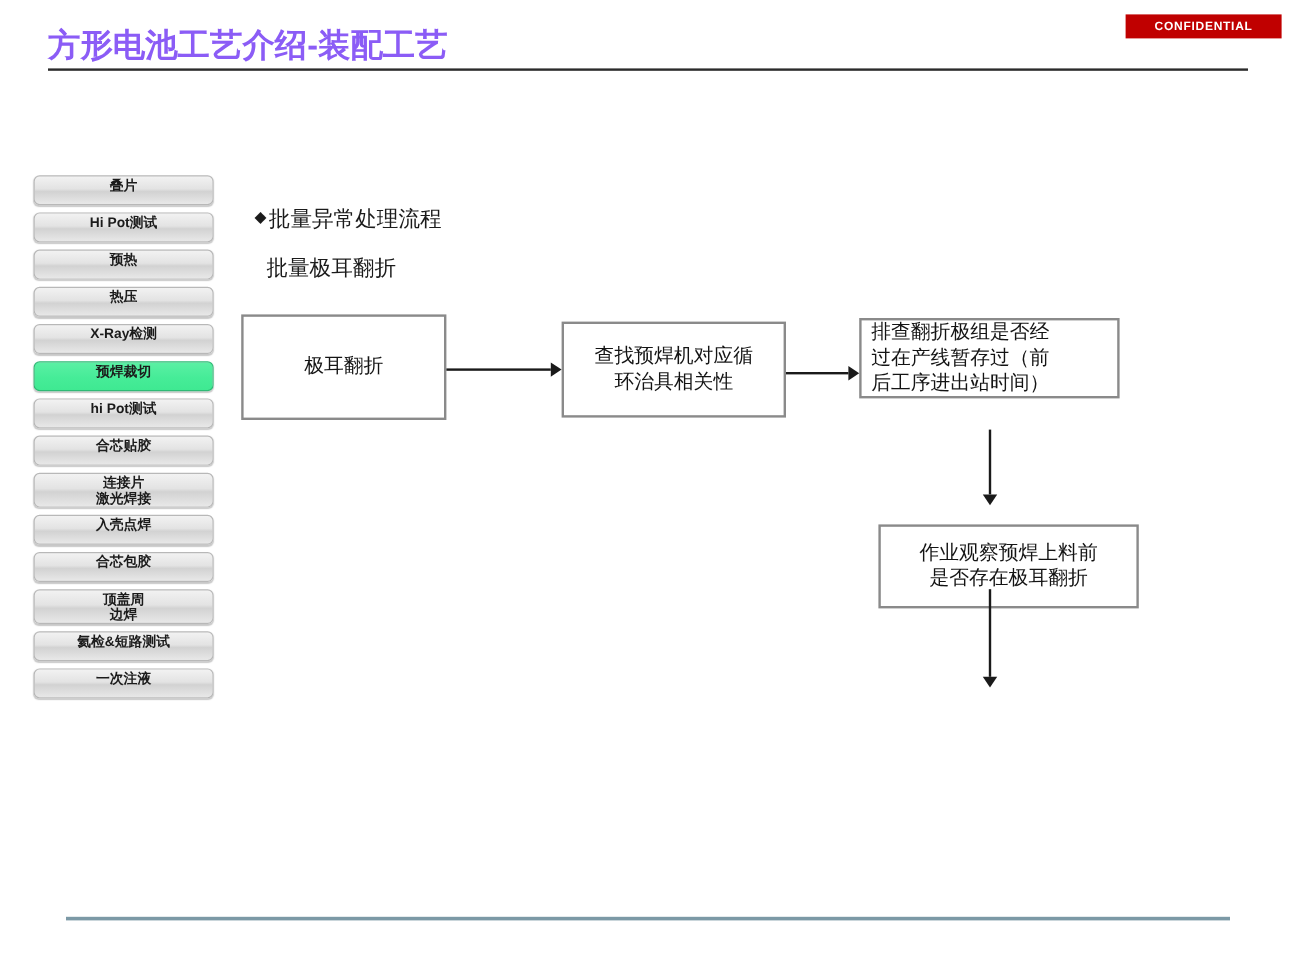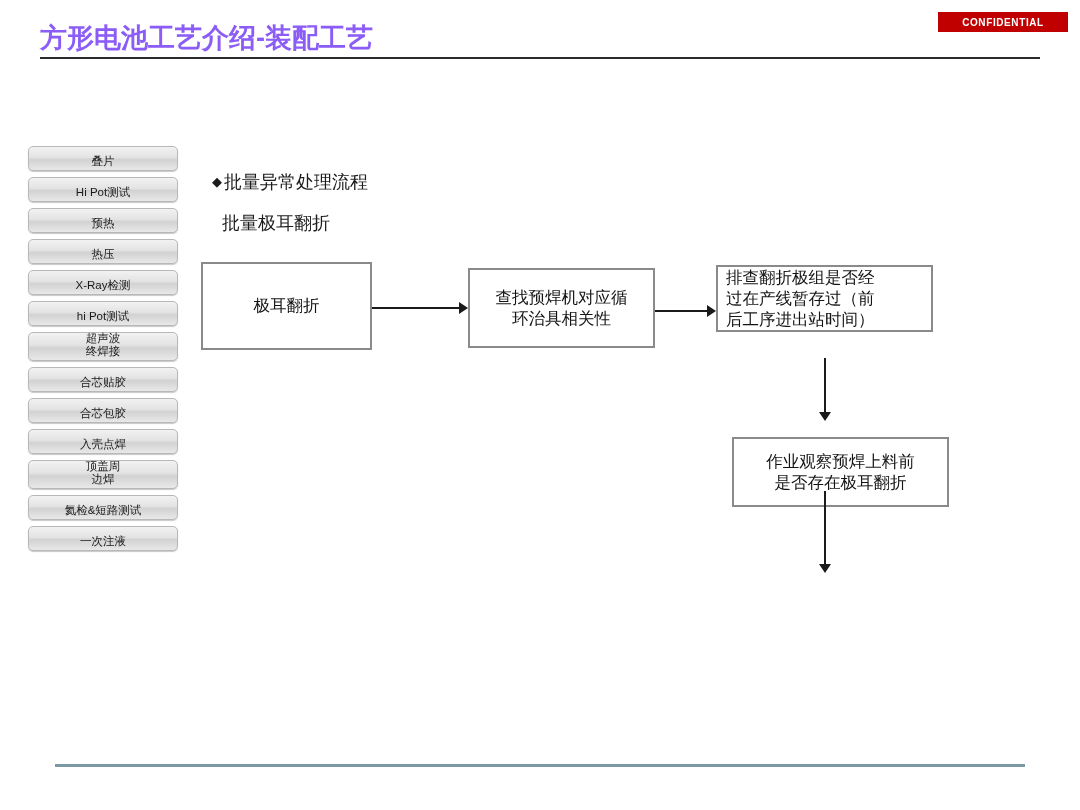--- a/index.html
+++ b/index.html
@@ -69,24 +69,25 @@
     box-sizing: border-box;
     margin-bottom: 6px;
     border: 1px solid #b8b8b8;
     border-radius: 5px;
     background: linear-gradient(to bottom, #f2f2f2 0%, #e3e3e3 45%, #d2d2d2 55%, #e8e8e8 100%);
     box-shadow: 0 1px 1px rgba(0,0,0,0.22);
     color: #1b1b1b;
     font-size: 11.5px;
     text-align: center;
     display: flex;
-    align-items: flex-end;
+    align-items: flex-start;
     justify-content: center;
     line-height: 1.15;
     padding: 2px 4px;
+    font-weight: bold;
   }
   .side-item.one-line { height: 25px; }
   .side-item.two-line { height: 29px; }
   .side-item.highlight {
     background: linear-gradient(to bottom, #5BF0A4 0%, #46EC98 55%, #3FE992 100%);
     border: 1px solid #2fba76;
   }
   .side-label { display: block; }
 
   
@@ -188,34 +189,37 @@
     </div>
     <div class="side-item one-line">
       <span class="side-label">预热</span>
     </div>
     <div class="side-item one-line">
       <span class="side-label">热压</span>
     </div>
     <div class="side-item one-line">
       <span class="side-label">X-Ray检测</span>
     </div>
+    <div class="side-item one-line highlight">
+      <span class="side-label">预焊裁切</span>
+    </div>
     <div class="side-item one-line">
       <span class="side-label">hi Pot测试</span>
     </div>
+    <div class="side-item one-line">
+      <span class="side-label">合芯贴胶</span>
+    </div>
     <div class="side-item two-line">
-      <span class="side-label">超声波<br>终焊接</span>
-    </div>
-    <div class="side-item one-line">
-      <span class="side-label">合芯贴胶</span>
+      <span class="side-label">连接片<br>激光焊接</span>
+    </div>
+    <div class="side-item one-line">
+      <span class="side-label">入壳点焊</span>
     </div>
     <div class="side-item one-line">
       <span class="side-label">合芯包胶</span>
-    </div>
-    <div class="side-item one-line">
-      <span class="side-label">入壳点焊</span>
     </div>
     <div class="side-item two-line">
       <span class="side-label">顶盖周<br>边焊</span>
     </div>
     <div class="side-item one-line">
       <span class="side-label">氦检&amp;短路测试</span>
     </div>
     <div class="side-item one-line">
       <span class="side-label">一次注液</span>
     </div>

